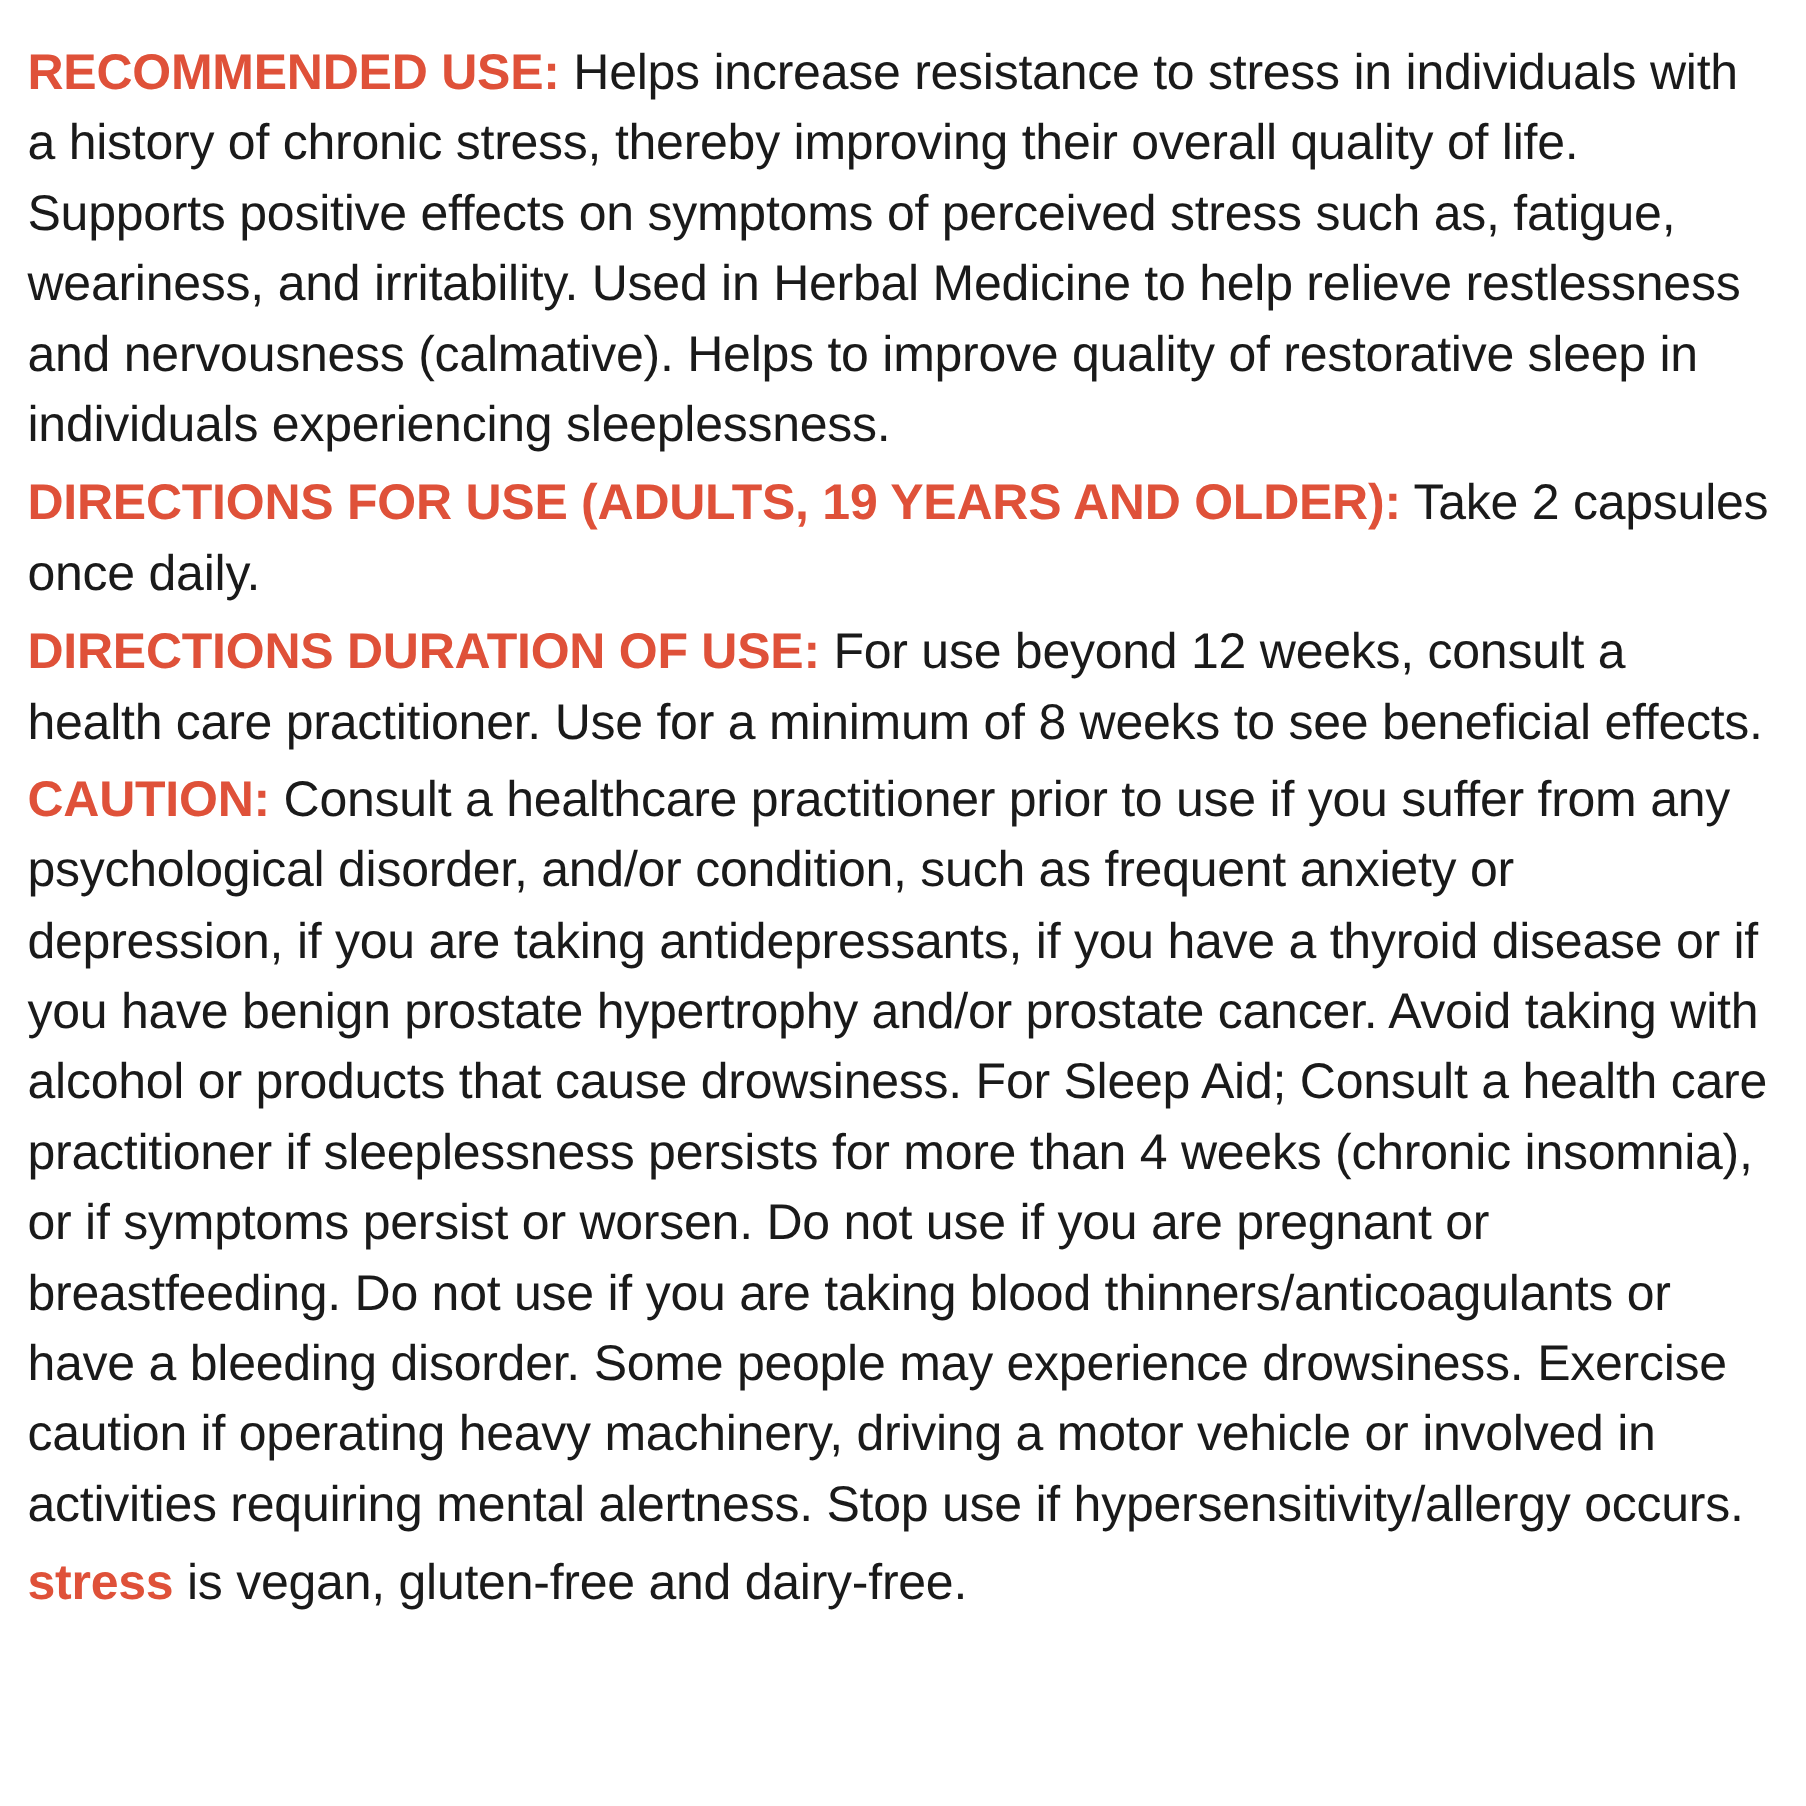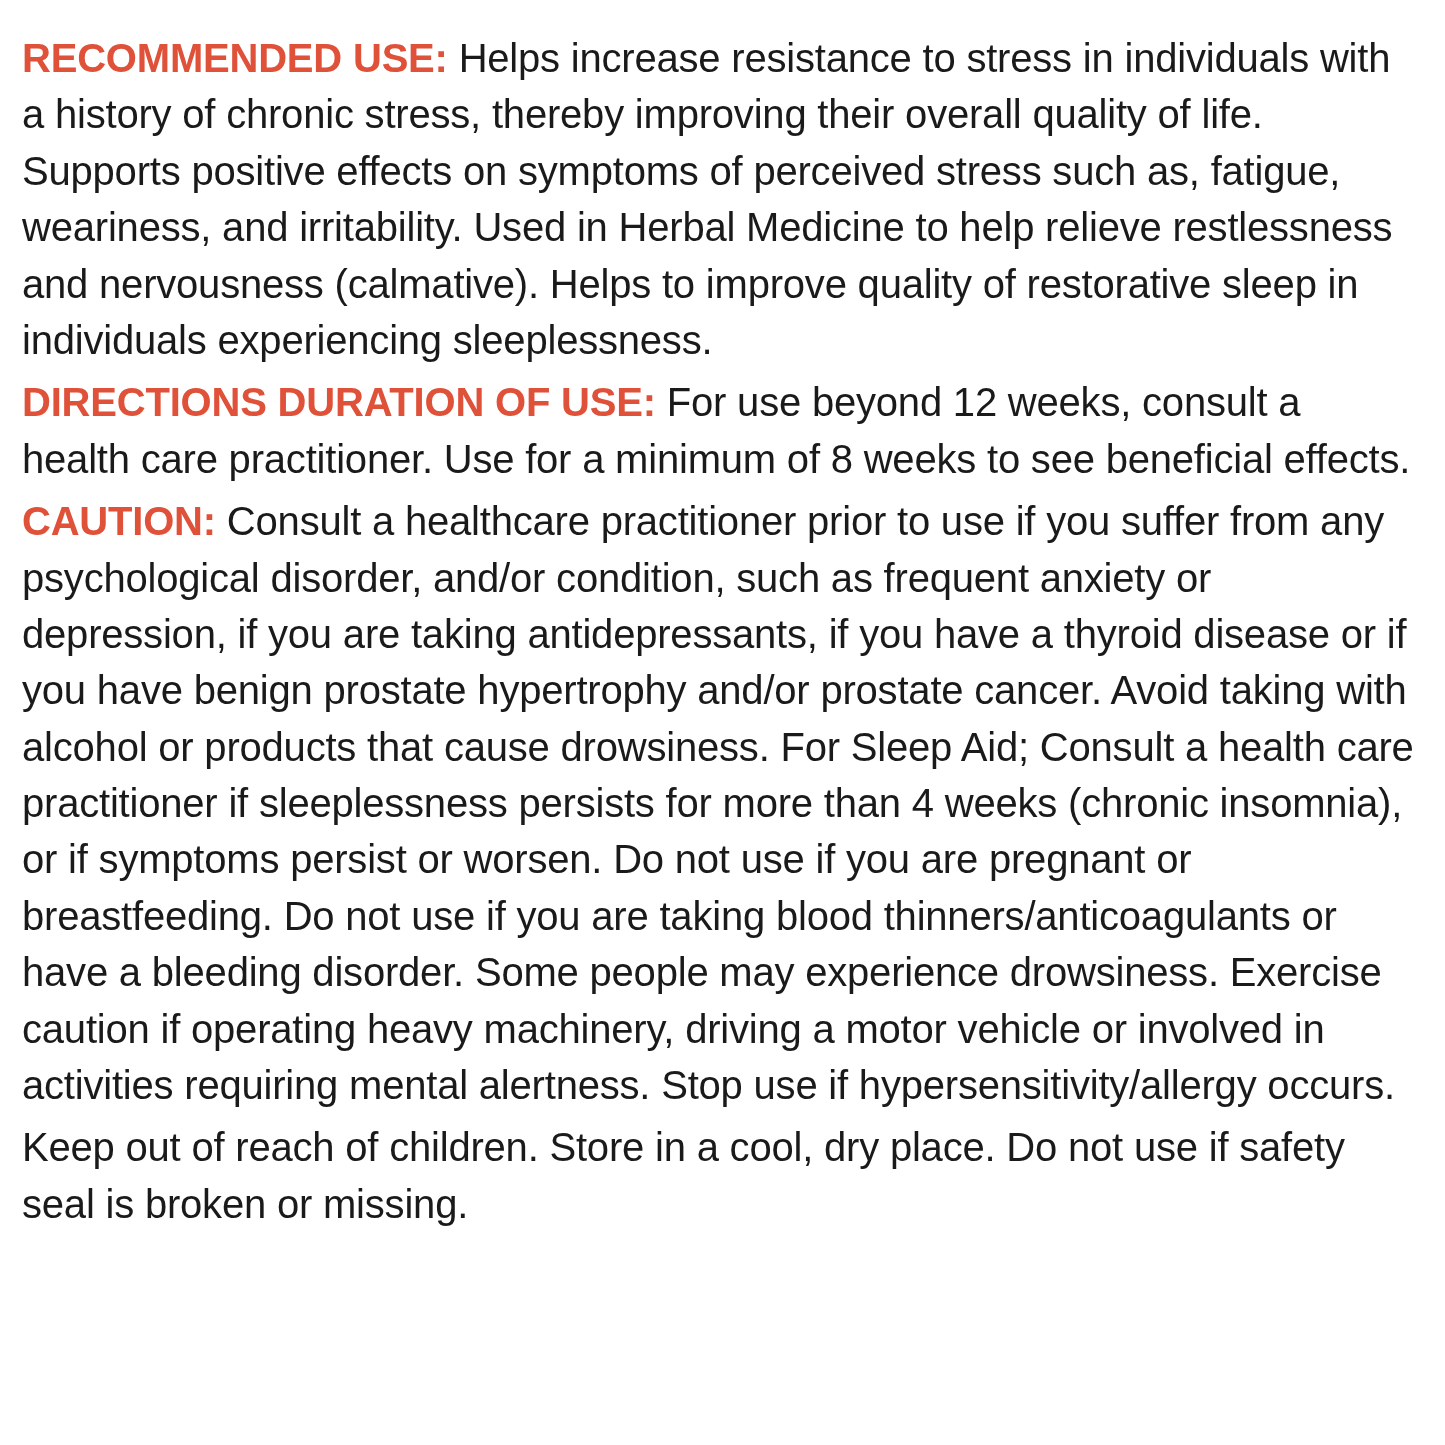--- a/index.html
+++ b/index.html
@@ -44,27 +44,30 @@
 </style>
 </head>
 <body>
 
 <div class="label-panel">
 
   <p class="para">
     <span class="heading">RECOMMENDED USE:</span><span class="body-text"> Helps increase resistance to stress in individuals with a history of chronic stress, thereby improving their overall quality of life. Supports positive effects on symptoms of perceived stress such as, fatigue, weariness, and irritability. Used in Herbal Medicine to help relieve restlessness and nervousness (calmative). Helps to improve quality of restorative sleep in individuals experiencing sleeplessness.</span>
   </p>
 
+  <p class="para">
+    <span class="heading">DIRECTIONS FOR USE (ADULTS, 19 YEARS AND OLDER):</span><span class="body-text"> Take 2 capsules once daily.</span>
+  </p>
 
   <p class="para">
     <span class="heading">DIRECTIONS DURATION OF USE:</span><span class="body-text"> For use beyond 12 weeks, consult a health care practitioner. Use for a minimum of 8 weeks to see beneficial effects.</span>
   </p>
 
   <p class="para">
     <span class="heading">CAUTION:</span><span class="body-text"> Consult a healthcare practitioner prior to use if you suffer from any psychological disorder, and/or condition, such as frequent anxiety or depression, if you are taking antidepressants, if you have a thyroid disease or if you have benign prostate hypertrophy and/or prostate cancer. Avoid taking with alcohol or products that cause drowsiness. For Sleep Aid; Consult a health care practitioner if sleeplessness persists for more than 4 weeks (chronic insomnia), or if symptoms persist or worsen. Do not use if you are pregnant or breastfeeding. Do not use if you are taking blood thinners/anticoagulants or have a bleeding disorder. Some people may experience drowsiness. Exercise caution if operating heavy machinery, driving a motor vehicle or involved in activities requiring mental alertness. Stop use if hypersensitivity/allergy occurs.</span>
   </p>
 
+  <p class="para">
+    <span class="brandword">stress</span><span class="body-text"> is vegan, gluten-free and dairy-free.</span>
+  </p>
 
-  <p class="para">
-    <span class="body-text">Keep out of reach of children. Store in a cool, dry place. Do not use if safety seal is broken or missing.</span>
-  </p>
 
 </div>
 
 </body></html>

